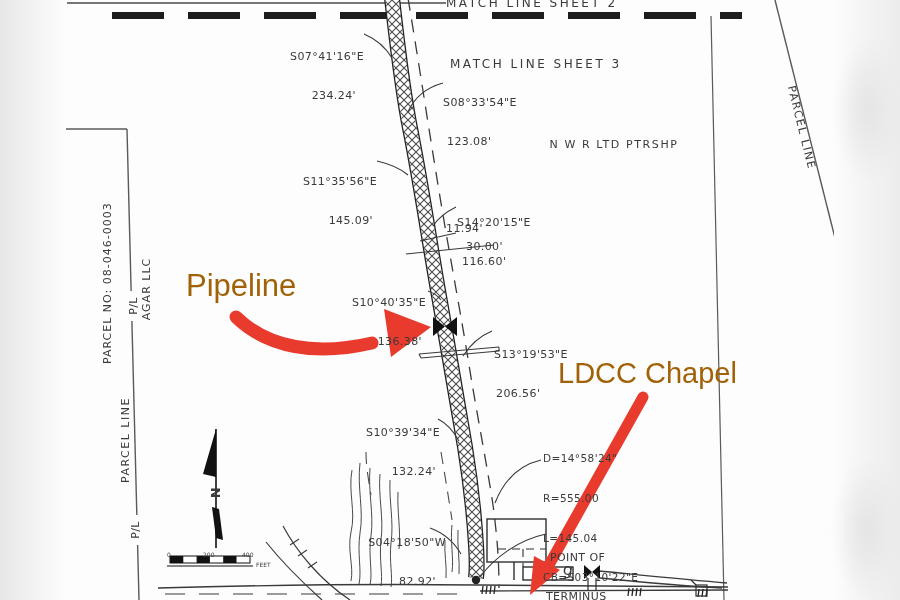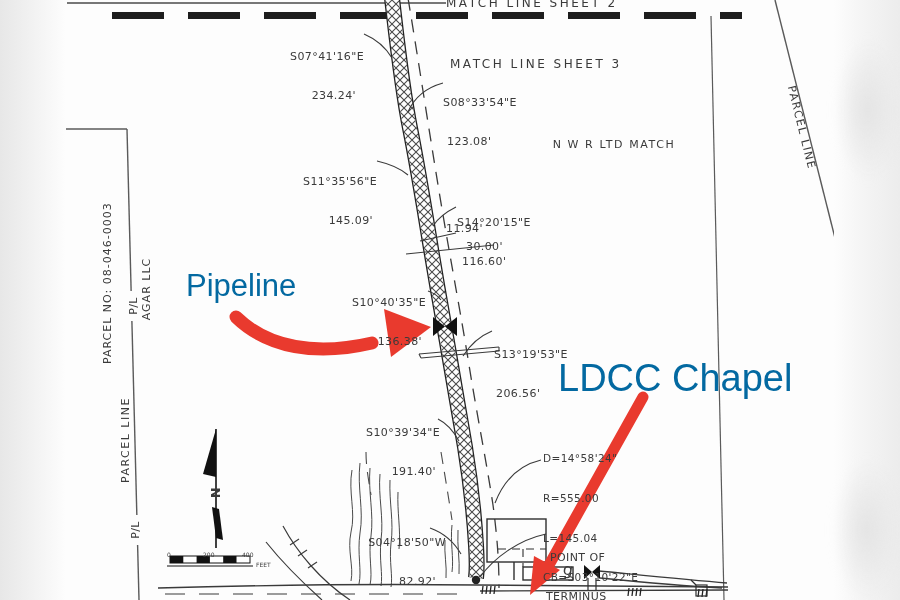--- a/index.html
+++ b/index.html
@@ -9,23 +9,23 @@
   #edge-left{left:0;width:66px;background:linear-gradient(90deg,#e7e7e7 0%,#f3f3f3 55%,#fdfdfd 100%);}
   #edge-right{left:834px;width:66px;background:linear-gradient(270deg,#ececec 0%,#f5f5f5 60%,#fdfdfd 100%);}
   .blob{position:absolute;filter:blur(6px);background:radial-gradient(closest-side,#e3e3e3,rgba(255,255,255,0));}
   #svg-layer{position:absolute;left:0;top:0;}
   .mtext{position:absolute;font-size:11px;line-height:13px;letter-spacing:0.4px;white-space:pre;color:#3a3a3a;}
   .r{text-align:right;}
   .c{text-align:center;}
   .heading{font-size:12px;letter-spacing:2.5px;}
   .rot-left{transform:rotate(-90deg);}
   .vert{transform-origin:center center;}
-  .red-label{position:absolute;color:#0369a1;font-family:"Liberation Sans",sans-serif;font-weight:500;white-space:nowrap;}
+  .red-label{position:absolute;color:#a16207;font-family:"Liberation Sans",sans-serif;font-weight:500;white-space:nowrap;}
   #pipeline-label{left:186px;top:268px;font-size:31px;}
-  #chapel-label{left:558px;top:357px;font-size:38px;}
+  #chapel-label{left:558px;top:357px;font-size:29px;}
   .tiny{font-size:6px;letter-spacing:0;}
   .curveblock{line-height:13.2px;font-size:10.5px;}
 </style>
 </head>
 <body>
 
 <div id="stage">
 
   <svg id="svg-layer" width="900" height="600" viewBox="0 0 900 600">
     <defs>
@@ -164,21 +164,21 @@
     <g>
       <line x1="643" y1="397" x2="549" y2="565" stroke="#e93a2e" stroke-width="11" stroke-linecap="round"></line>
       <polygon points="530,595 560,570 534,556" fill="#e93a2e"></polygon>
     </g>
   </svg>
 
   <div class="mtext heading c" style="left:446px;top:-3px;width:164px;">MATCH LINE SHEET 2</div>
   <div class="mtext heading c" style="left:450px;top:23px;width:170px;margin-top:35px;">MATCH LINE SHEET 3</div>
 
   <div class="mtext c" style="left:520px;top:112px;width:188px;letter-spacing:1.6px;">
-    <div>N W R LTD MATCH</div>
+    <div>N W R LTD PTRSHP</div>
   </div>
 
   <div class="mtext c vert rot-left" style="left:14px;top:275px;width:150px;height:28px;letter-spacing:1px;">
     <div>PARCEL NO: 08-046-0003</div>
     <div>AGAR LLC</div>
   </div>
 
   <div class="mtext c vert rot-left" style="left:119px;top:299px;width:30px;height:14px;background:#fdfdfd;">P/L</div>
   <div class="mtext c vert rot-left" style="left:55px;top:433px;width:142px;height:14px;letter-spacing:1.5px;">PARCEL LINE</div>
   <div class="mtext c vert rot-left" style="left:121px;top:523px;width:30px;height:14px;background:#fdfdfd;">P/L</div>
@@ -206,21 +206,21 @@
   <div class="mtext r" style="left:330px;top:270px;width:96px;">
     <div>S10°40'35"E</div>
     <div style="padding-right:4px;">136.38'</div>
   </div>
   <div class="mtext" style="left:494px;top:322px;width:86px;">
     <div>S13°19'53"E</div>
     <div style="padding-left:2px;">206.56'</div>
   </div>
   <div class="mtext r" style="left:356px;top:400px;width:84px;">
     <div>S10°39'34"E</div>
-    <div style="padding-right:4px;">191.40'</div>
+    <div style="padding-right:4px;">132.24'</div>
   </div>
   <div class="mtext r" style="left:348px;top:510px;width:98px;">
     <div>S04°18'50"W</div>
     <div style="padding-right:10px;">82.92'</div>
   </div>
 
   <div class="mtext curveblock" style="left:543px;top:426px;width:120px;">
     <div>D=14°58'24"</div>
     <div>R=555.00</div>
     <div>L=145.04</div>

